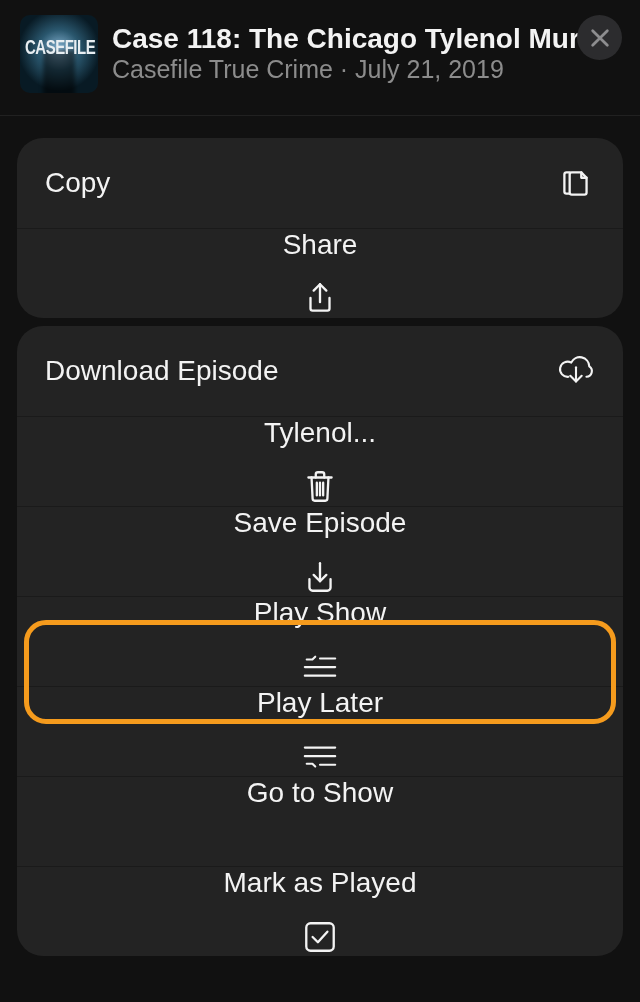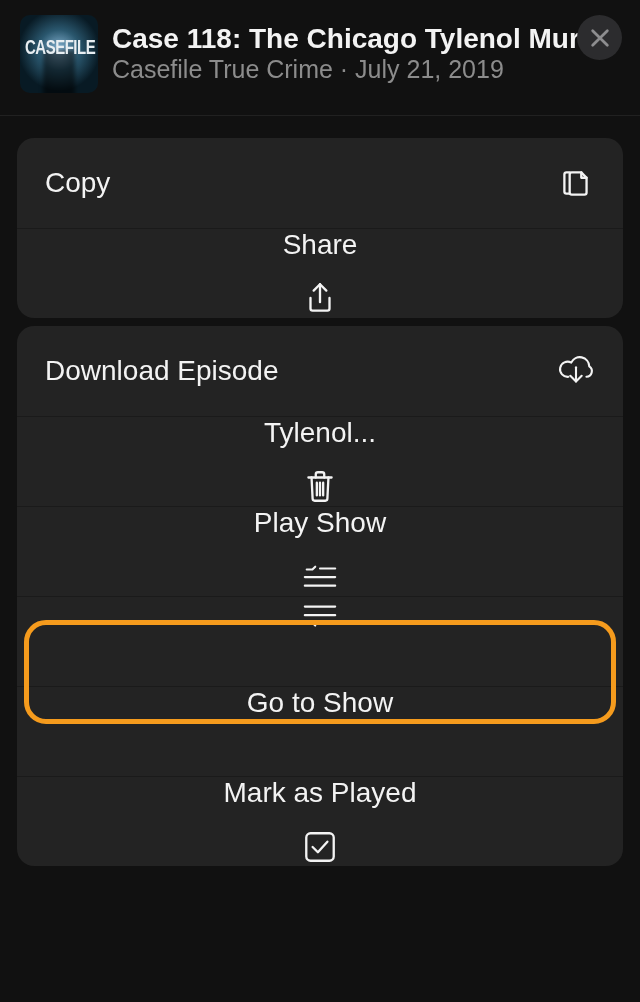--- a/index.html
+++ b/index.html
@@ -80,21 +80,21 @@
     align-items: center;
     justify-content: center;
     color: #8d8d8f;
   }
   .close-btn svg { width: 22px; height: 22px; }
 
   
   .card {
     margin: 22px 17px 0 17px;
     background: #232323;
-    border-radius: 17px;
+    border-radius: 26px;
     overflow: hidden;
   }
   .card + .card { margin-top: 8px; }
   .row {
     display: flex;
     align-items: center;
     justify-content: space-between;
     height: 90px;
     padding: 0 28px;
     color: #f3f3f3;
@@ -192,34 +192,45 @@
     <span class="ico">
       <svg viewBox="0 0 36 36">
         <path d="M7 9h22"></path>
         <path d="M14 9V6a2 2 0 0 1 2-2h4a2 2 0 0 1 2 2v3"></path>
         <path d="M10 9l1 20a2 2 0 0 0 2 2h10a2 2 0 0 0 2-2l1-20"></path>
         <path d="M15 14v12 M18 14v12 M21 14v12"></path>
       </svg>
     </span>
   </div>
 
+  <div class="row">
+    <span class="label">Save Episode</span>
+    <span class="ico">
+      <svg viewBox="0 0 36 36">
+        <path d="M18 5v17"></path>
+        <path d="M12 16l6 6 6-6"></path>
+        <path d="M8 20v8a3 3 0 0 0 3 3h14a3 3 0 0 0 3-3v-8"></path>
+      </svg>
+    </span>
+  </div>
 
   <div class="row">
     <span class="label">Play Show</span>
     <span class="ico">
       <svg viewBox="0 0 40 36">
         <path d="M6 10h6l3-3"></path>
         <path d="M20 9h16"></path>
         <path d="M4 18h32"></path>
         <path d="M4 27h32"></path>
       </svg>
     </span>
   </div>
 
   <div class="row">
+    <span class="label">Play Later</span>
     <span class="ico">
       <svg viewBox="0 0 40 36">
         <path d="M4 8h32"></path>
         <path d="M4 17h32"></path>
         <path d="M20 26h16"></path>
         <path d="M6 25h6l3 3"></path>
       </svg>
     </span>
   </div>
 

